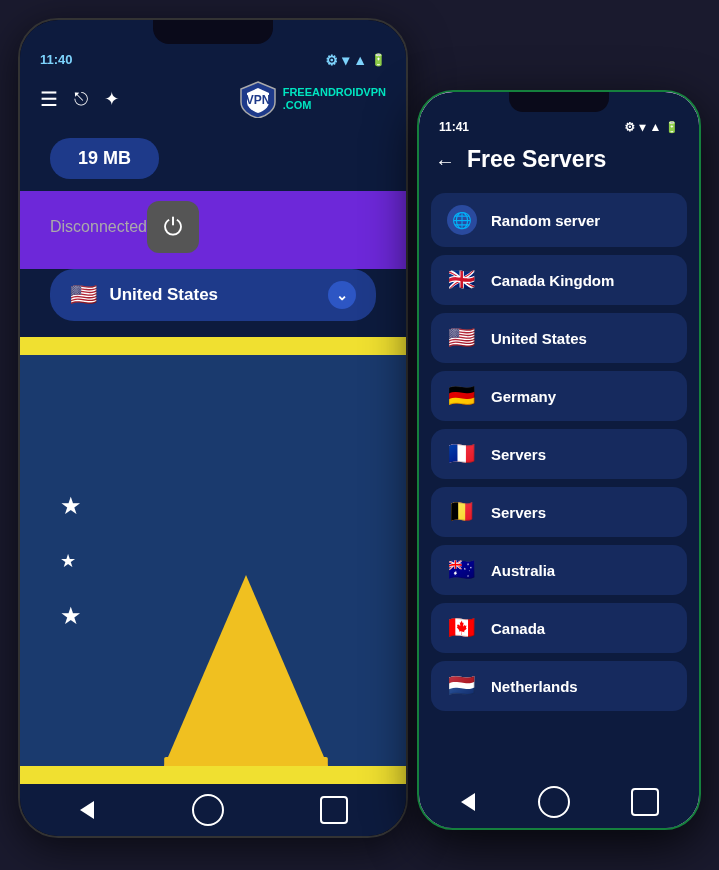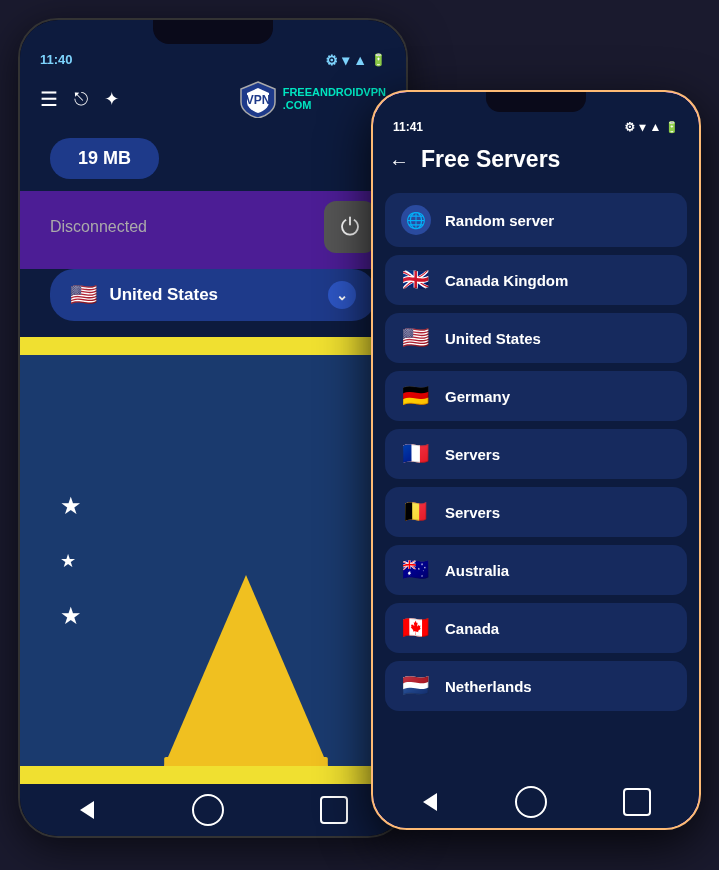--- a/index.html
+++ b/index.html
@@ -112,24 +112,23 @@
       background: #1e3a8a;
       border-radius: 20px;
       padding: 10px 28px;
       color: white;
       font-size: 18px;
       font-weight: bold;
     }
 
     
     .phone1-connection {
-      background: #4c1d95;
+      background: #6d28d9;
       padding: 10px 30px 16px 30px;
       display: flex;
-      justify-content: space-between;
       align-items: center;
     }
 
     .disconnected-text {
       color: #aaa;
       font-size: 16px;
     }
 
     .power-btn {
       width: 52px;
@@ -238,27 +237,27 @@
       display: flex;
       justify-content: space-around;
       align-items: center;
     }
 
     
     .phone2 {
       position: absolute;
       right: 18px;
       top: 90px;
-      width: 330px;
+      width: 284px;
       height: 740px;
       background: #f0abfc;
       border-radius: 36px;
       box-shadow: 0 15px 50px rgba(0,0,0,0.8);
       overflow: hidden;
-      border: 2px solid #fdba74;
+      border: 2px solid #15803d;
       z-index: 10;
     }
 
     .phone2-inner {
       width: 100%;
       height: 100%;
       background: #0d1b3e;
       border-radius: 34px;
       overflow: hidden;
       display: flex;

